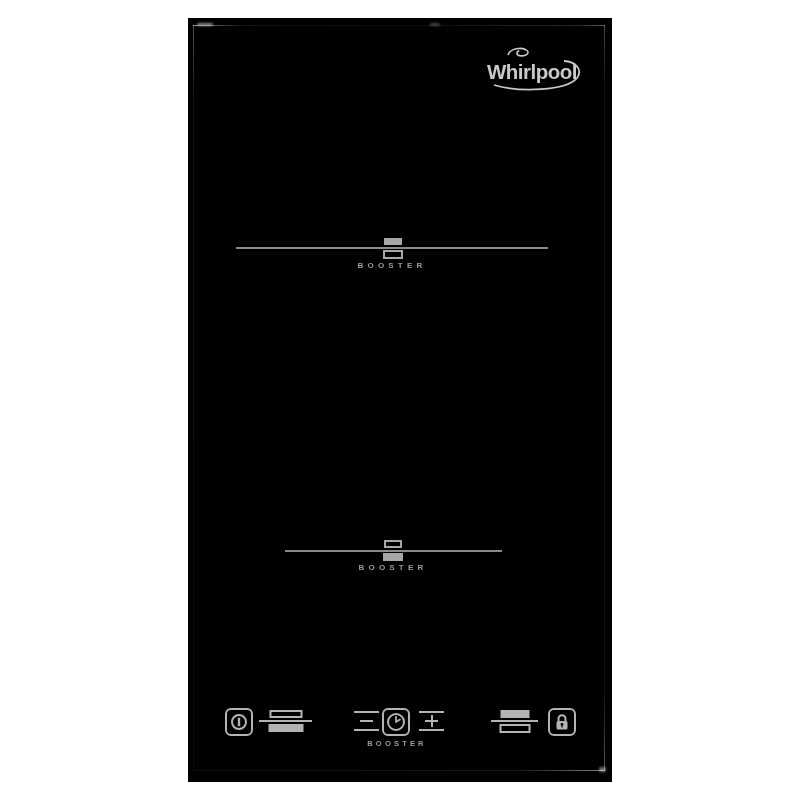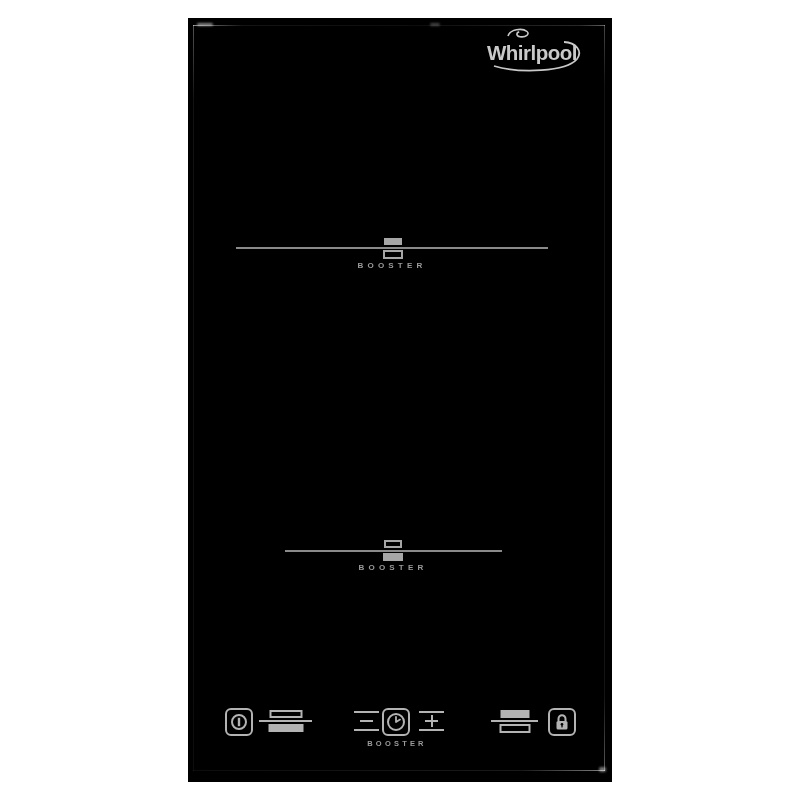--- a/index.html
+++ b/index.html
@@ -14,21 +14,21 @@
   .hl-left{left:5px;top:7px;width:1px;height:746px;
     background:linear-gradient(180deg,rgba(255,255,255,.32),rgba(255,255,255,.07) 10%,rgba(255,255,255,.05));}
   .hl-right{left:416px;top:7px;width:1px;height:746px;
     background:linear-gradient(180deg,rgba(255,255,255,.28),rgba(255,255,255,.07) 8%,rgba(255,255,255,.08) 90%,rgba(255,255,255,.35));}
   .hl-bottom{left:5px;top:752px;width:412px;height:1px;
     background:linear-gradient(90deg,rgba(255,255,255,.05),rgba(255,255,255,.10) 80%,rgba(255,255,255,.5));}
   .glint1{left:9px;top:5px;width:16px;height:3px;background:rgba(255,255,255,.5);filter:blur(1px);border-radius:2px;}
   .glint2{left:242px;top:5px;width:10px;height:3px;background:rgba(255,255,255,.26);filter:blur(1px);border-radius:2px;}
   .glint3{left:411px;top:749px;width:7px;height:5px;background:rgba(255,255,255,.45);filter:blur(1px);border-radius:2px;}
 
-  .logo{left:286px;top:5px;width:120px;height:52px;color:var(--c-logo,#c9c9c9);text-align:right;}
+  .logo{left:286px;top:24px;width:120px;height:52px;color:var(--c-logo,#c9c9c9);text-align:right;}
 
   .zone-line{position:absolute;height:2px;background:var(--c-zone_line,#8a8a8a);}
   .zi-rect{position:absolute;box-sizing:border-box;color:var(--c-zone_marking,#a6a6a6);}
   .zi-rect.filled{background:currentColor;}
   .zi-rect.hollow{border:2px solid currentColor;}
 
   .booster-label{position:absolute;transform:translateX(-50%);color:var(--c-label,#9a9a9a);
     font-weight:bold;font-size:8px;letter-spacing:4.2px;white-space:nowrap;}
   .booster-label.small{font-size:7.5px;letter-spacing:3.2px;}
 

